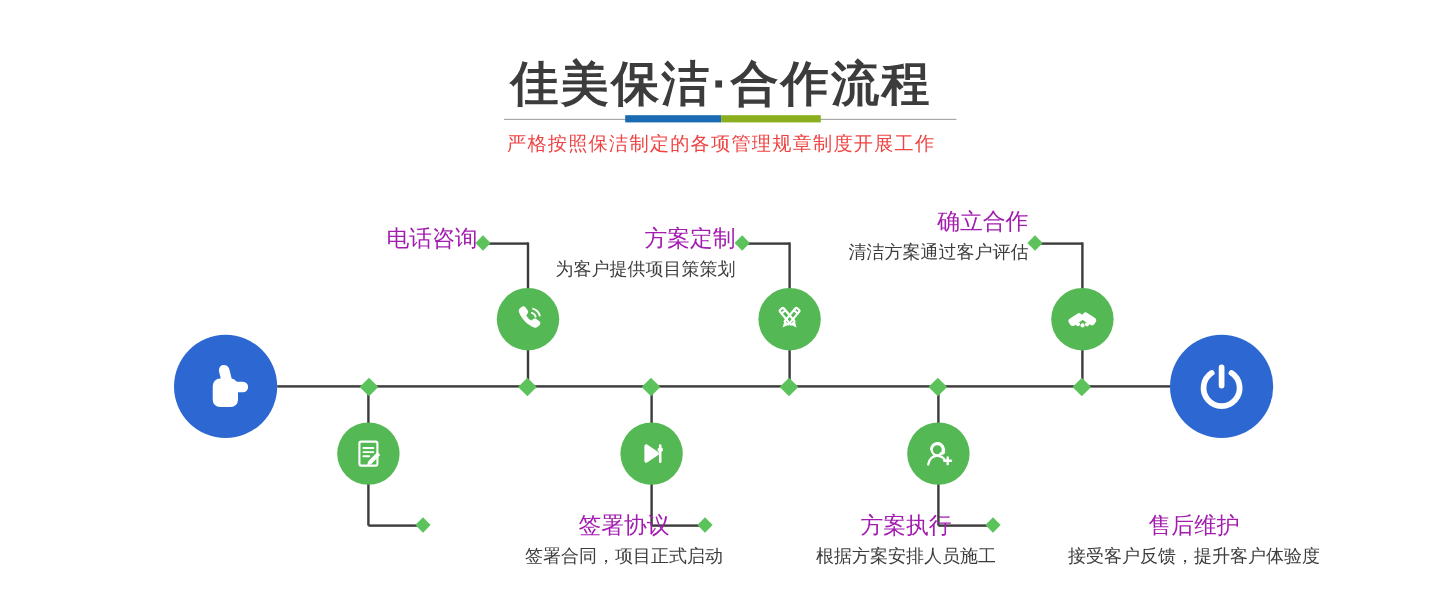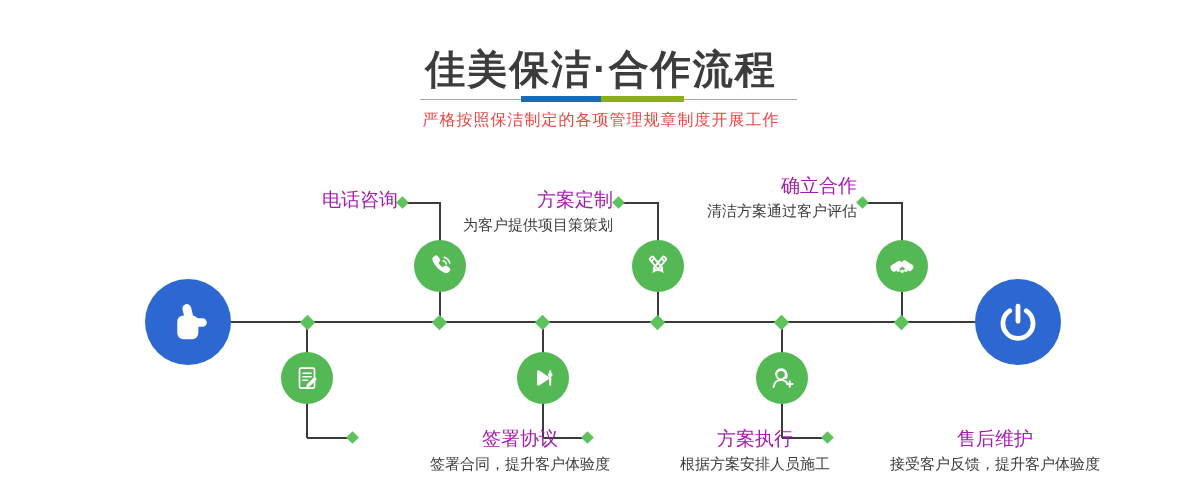--- a/index.html
+++ b/index.html
@@ -173,21 +173,21 @@
   <div class="label top" id="lb2">
     <div class="ttl">方案定制</div>
     <div class="desc">为客户提供项目策策划</div>
   </div>
   <div class="label top" id="lb3">
     <div class="ttl">确立合作</div>
     <div class="desc">清洁方案通过客户评估</div>
   </div>
   <div class="label bot" id="lb4">
     <div class="ttl">签署协议</div>
-    <div class="desc">签署合同，提升客户体验度</div>
+    <div class="desc">签署合同，项目正式启动</div>
   </div>
   <div class="label bot" id="lb5">
     <div class="ttl">方案执行</div>
     <div class="desc">根据方案安排人员施工</div>
   </div>
   <div class="label bot" id="lb6">
     <div class="ttl">售后维护</div>
     <div class="desc">接受客户反馈，提升客户体验度</div>
   </div>
 

